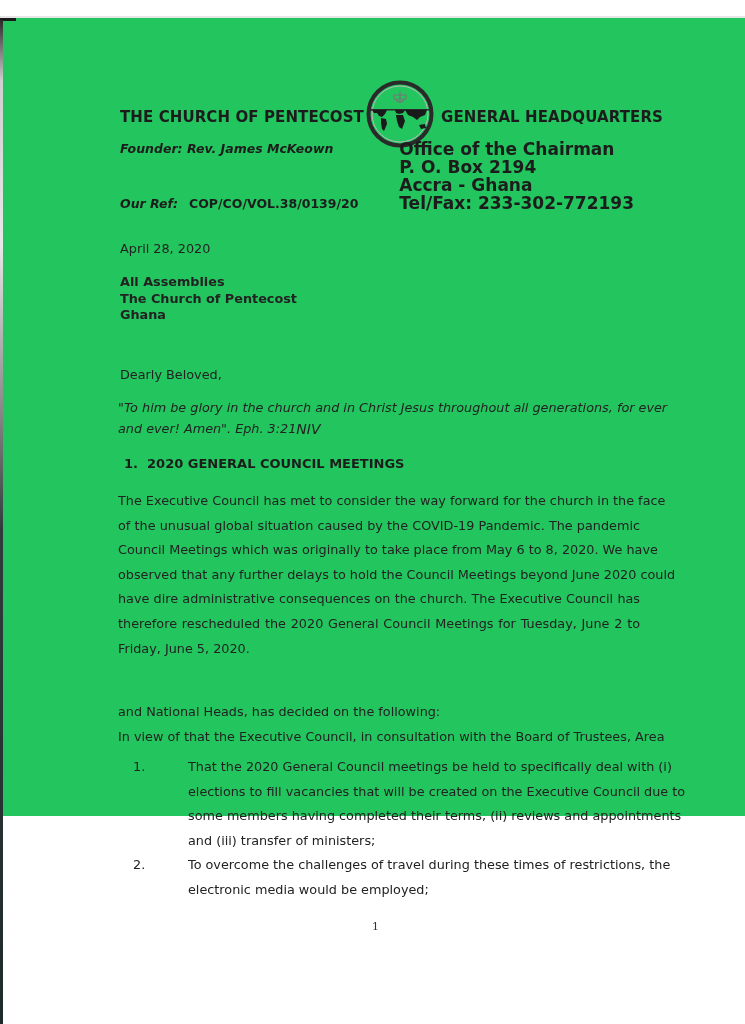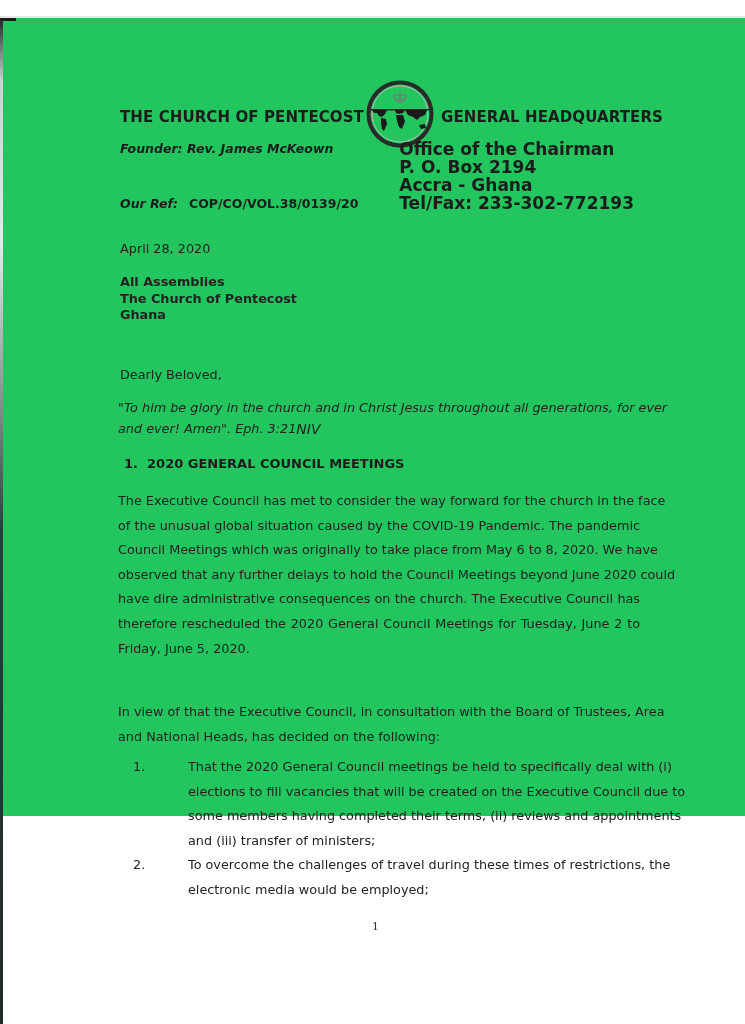--- a/index.html
+++ b/index.html
@@ -227,22 +227,22 @@
     <span class="line">The Executive Council has met to consider the way forward for the church in the face</span>
     <span class="line">of the unusual global situation caused by the COVID-19 Pandemic. The pandemic</span>
     <span class="line">Council Meetings which was originally to take place from May 6 to 8, 2020. We have</span>
     <span class="line">observed that any further delays to hold the Council Meetings beyond June 2020 could</span>
     <span class="line">have dire administrative consequences on the church. The Executive Council has</span>
     <span class="line">therefore rescheduled the 2020 General Council Meetings for Tuesday, June 2 to</span>
     <span class="line last">Friday, June 5, 2020.</span>
   </div>
 
   <div class="para" style="top:684px;">
+    <span class="line last">and National Heads, has decided on the following:</span>
     <span class="line">In view of that the Executive Council, in consultation with the Board of Trustees, Area</span>
-    <span class="line last">and National Heads, has decided on the following:</span>
   </div>
 
   <div class="list" style="top:739px;">
     <div class="li">
       <span class="num">1.</span>
       <span class="line">That the 2020 General Council meetings be held to specifically deal with (i)</span>
       <span class="line">elections to fill vacancies that will be created on the Executive Council due to</span>
       <span class="line">some members having completed their terms, (ii) reviews and appointments</span>
       <span class="line last">and (iii) transfer of ministers;</span>
     </div>

